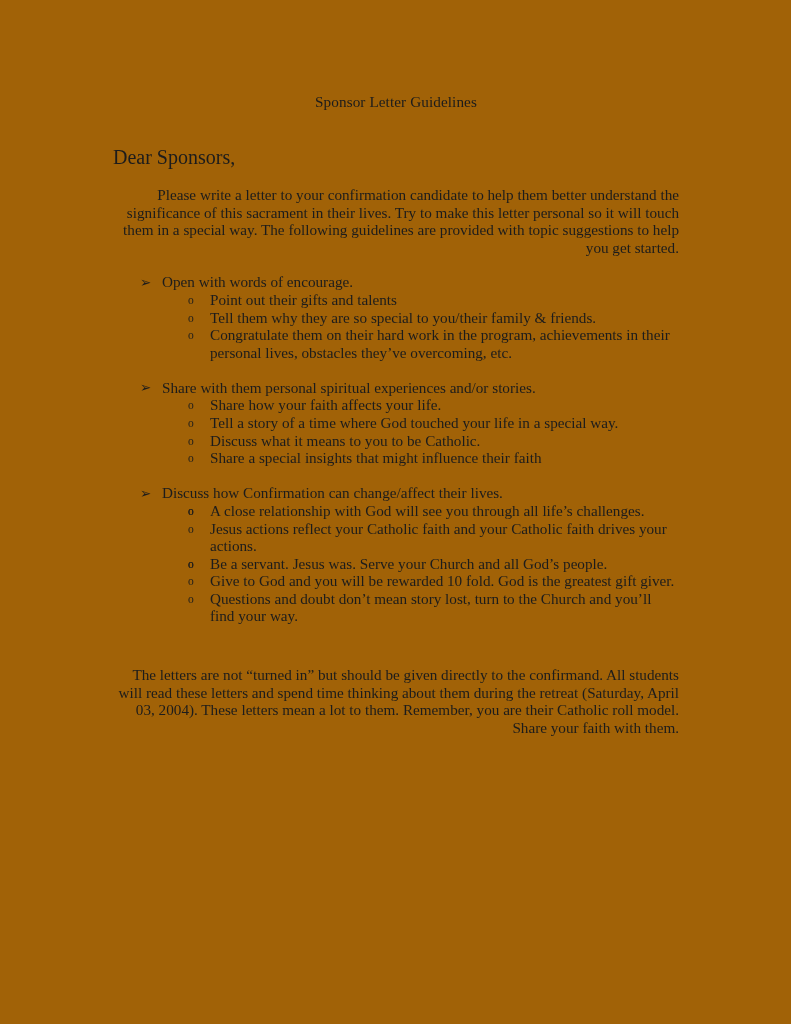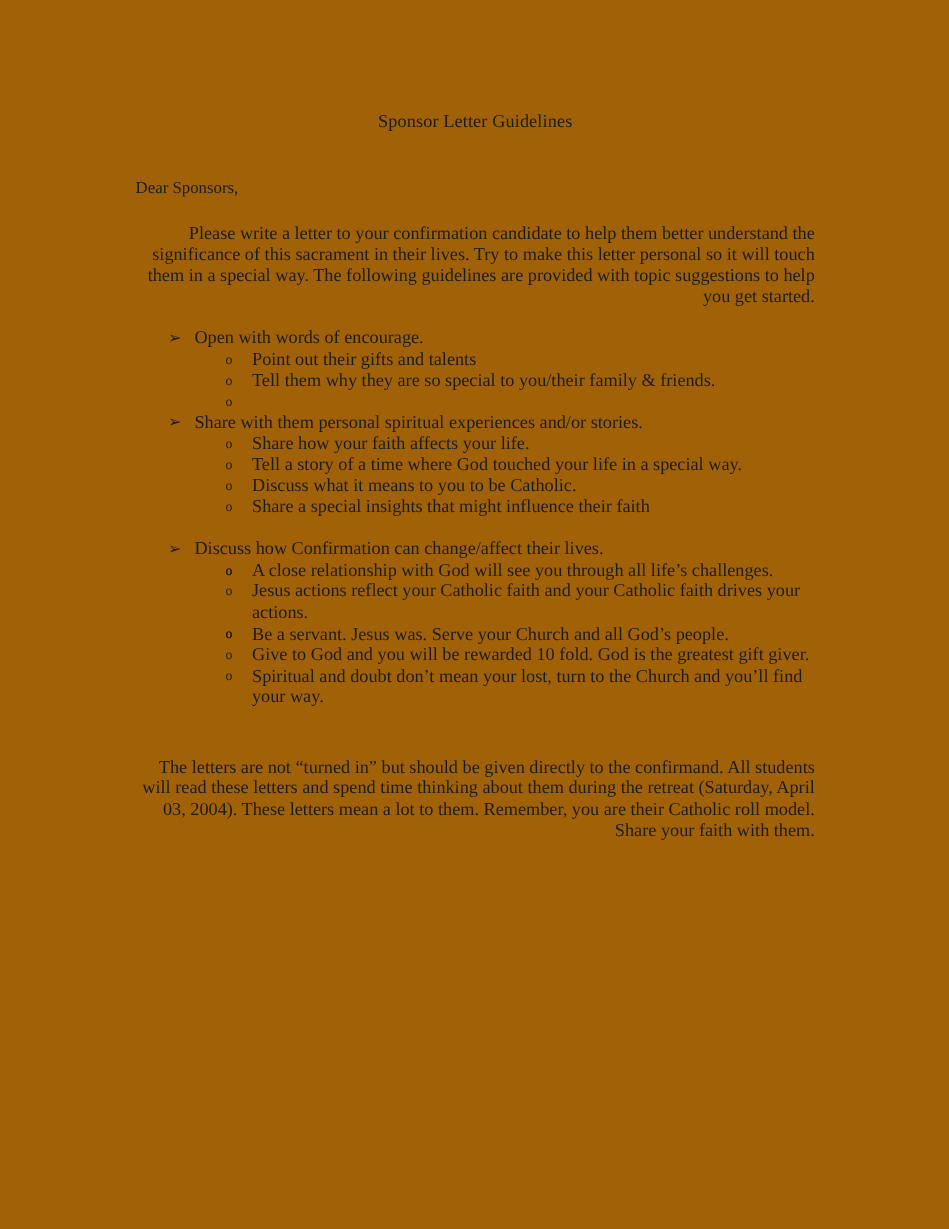--- a/index.html
+++ b/index.html
@@ -35,21 +35,21 @@
 
   .doc-title {
     text-align: center;
     font-size: 15.2px;
     line-height: 17.5px;
     margin-top: 93px;
     letter-spacing: 0.1px;
   }
 
   .salutation {
-    font-size: 14px;
+    font-size: 20px;
     line-height: 17.5px;
     margin-top: 38px;
   }
 
   .para {
     font-size: 15.2px;
     line-height: 17.6px;
     margin-top: 20px;
     text-align: right;
   }
@@ -140,20 +140,21 @@
           <li class="sub-item">
             <span class="circle-bullet">o</span>
             <span class="wrap">Point out their gifts and talents</span>
           </li>
           <li class="sub-item">
             <span class="circle-bullet">o</span>
             <span class="wrap">Tell them why they are so special to you/their family &amp; friends.</span>
           </li>
           <li class="sub-item">
             <span class="circle-bullet">o</span>
+            <span class="wrap">Congratulate them on their hard work in the program, achievements in their personal lives, obstacles they’ve overcoming, etc.</span>
           </li>
         </ul>
       </div>
 
       <div class="group">
         <div class="group-head">
           <span class="arrow-bullet">➢</span>
           <span>Share with them personal spiritual experiences and/or stories.</span>
         </div>
         <ul class="sub-list">
@@ -199,21 +200,21 @@
           <li class="sub-item">
             <span class="circle-bullet">o</span>
             <span class="wrap">Be a servant.  Jesus was.  Serve your Church and all God’s people.</span>
           </li>
           <li class="sub-item">
             <span class="circle-bullet">o</span>
             <span class="wrap">Give to God and you will be rewarded 10 fold.  God is the greatest gift giver.</span>
           </li>
           <li class="sub-item">
             <span class="circle-bullet">o</span>
-            <span class="wrap">Spiritual and doubt don’t mean your lost, turn to the Church and you’ll find your way.</span>
+            <span class="wrap">Questions and doubt don’t mean story lost, turn to the Church and you’ll find your way.</span>
           </li>
         </ul>
       </div>
 
     </div>
 
     <div class="closing-block">
       <div class="para closing">The letters are not “turned in” but should be given directly to the confirmand.  All students will read these letters and spend time thinking about them during the retreat (Saturday, April 03, 2004).  These letters mean a lot to them. Remember, you are their Catholic roll model.  Share your faith with them.</div>
     </div>
 

